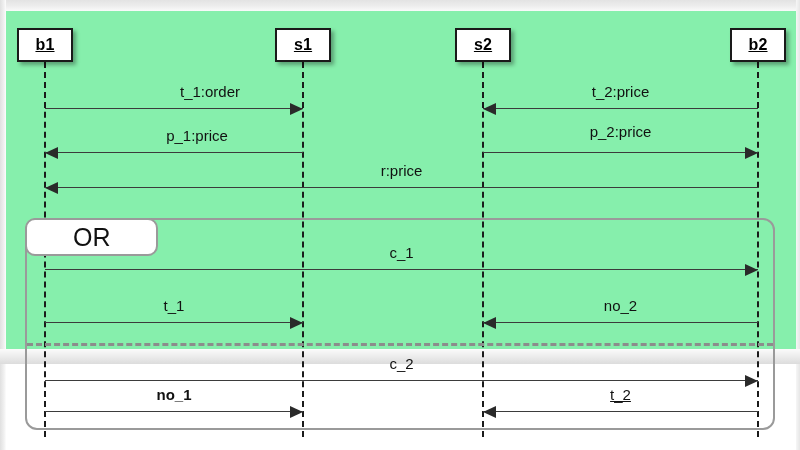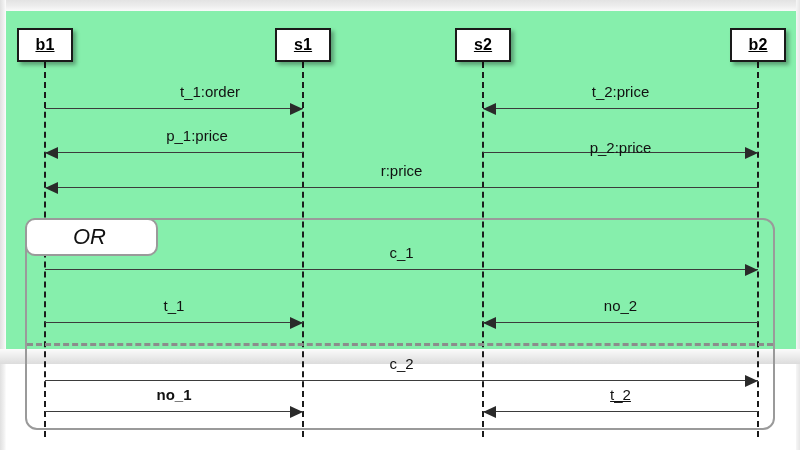--- a/index.html
+++ b/index.html
@@ -83,24 +83,23 @@
     position: absolute;
     border: 2px solid #9a9a9a;
     border-radius: 10px;
     background: #ffffff;
     box-sizing: border-box;
     display: flex;
     align-items: center;
     padding-left: 46px;
   }
   .fragment-label .txt {
-    font-size: 22px;
+    font-size: 25px;
     color: #111111;
     line-height: 1;
-    font-style: italic;
   }
   .fragment-divider {
     position: absolute;
     height: 0;
     border-top: 3px dashed #8c8c8c;
   }
 
   
   .msg-line {
     position: absolute;
@@ -170,21 +169,21 @@
       <div class="arrowhead right" style="top: 103px; left: 290px;"></div>
       <div class="msg-label" style="left: 174px; top: 84px; margin-left: 36px;">t_1:order</div>
       <div class="msg-line" style="left: 483px; top: 108px; width: 275px;"></div>
       <div class="arrowhead left" style="top: 103px; left: 483px;"></div>
       <div class="msg-label" style="left: 620.5px; top: 84px;">t_2:price</div>
       <div class="msg-line" style="left: 45px; top: 152px; width: 258px;"></div>
       <div class="arrowhead left" style="top: 147px; left: 45px;"></div>
       <div class="msg-label" style="left: 174px; top: 128px; margin-left: 23px;">p_1:price</div>
       <div class="msg-line" style="left: 483px; top: 152px; width: 275px;"></div>
       <div class="arrowhead right" style="top: 147px; left: 745px;"></div>
-      <div class="msg-label" style="left: 620.5px; top: 140px;">p_2:price</div>
+      <div class="msg-label" style="left: 620.5px; top: 124px;">p_2:price</div>
       <div class="msg-line" style="left: 45px; top: 187px; width: 713px;"></div>
       <div class="arrowhead left" style="top: 182px; left: 45px;"></div>
       <div class="msg-label" style="left: 401.5px; top: 163px;">r:price</div>
       <div class="msg-line" style="left: 45px; top: 269px; width: 713px;"></div>
       <div class="arrowhead right" style="top: 264px; left: 745px;"></div>
       <div class="msg-label" style="left: 401.5px; top: 245px;">c_1</div>
       <div class="msg-line" style="left: 45px; top: 322px; width: 258px;"></div>
       <div class="arrowhead right" style="top: 317px; left: 290px;"></div>
       <div class="msg-label" style="left: 174px; top: 298px;">t_1</div>
       <div class="msg-line" style="left: 483px; top: 322px; width: 275px;"></div>

